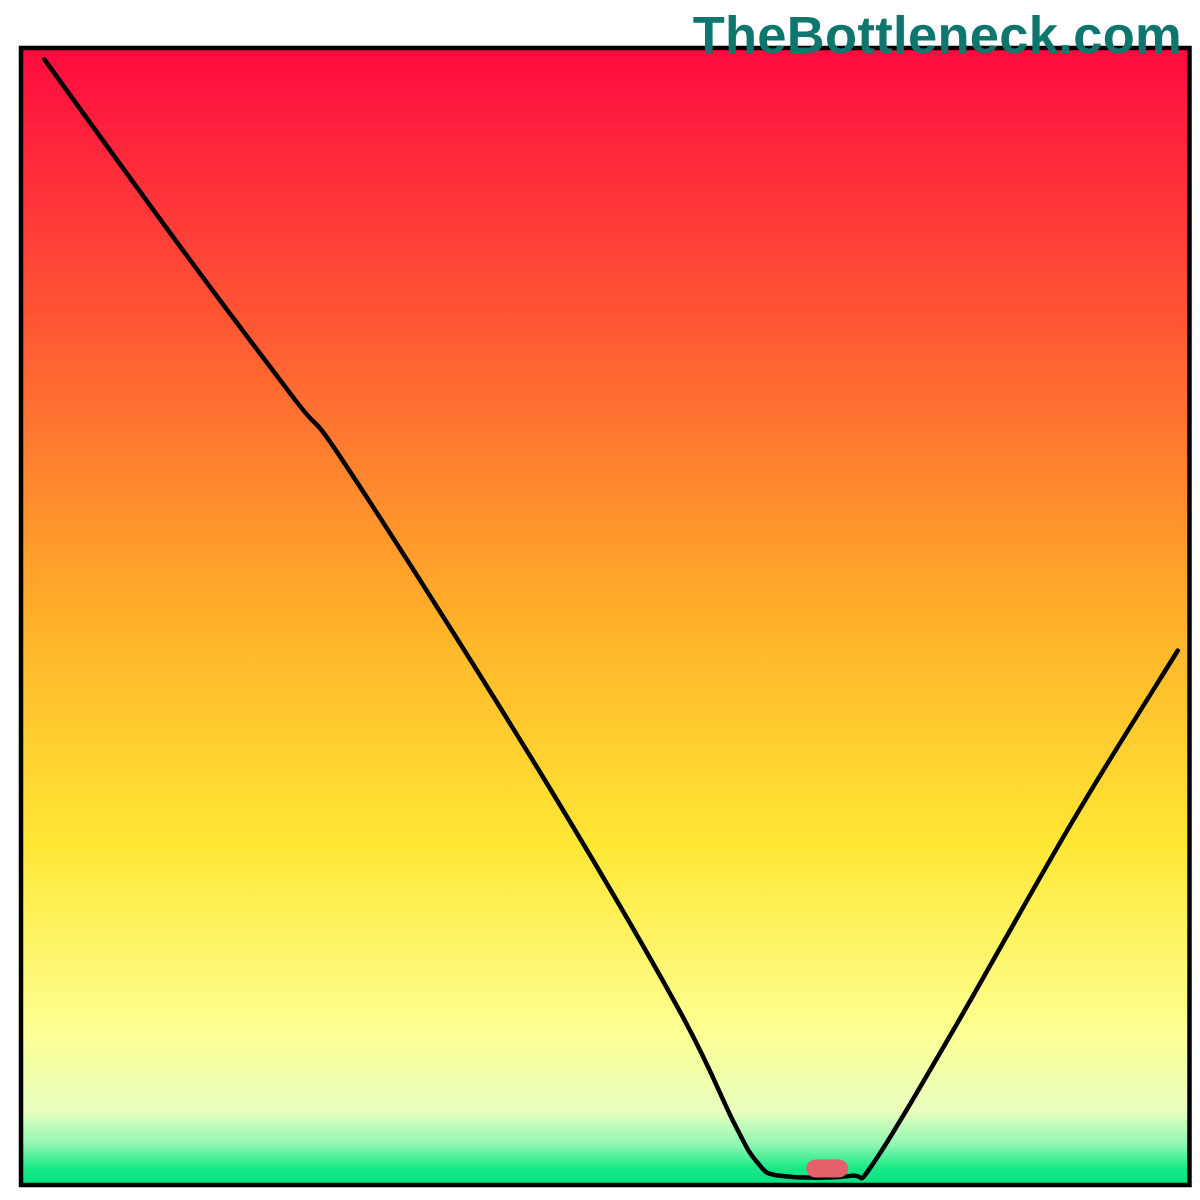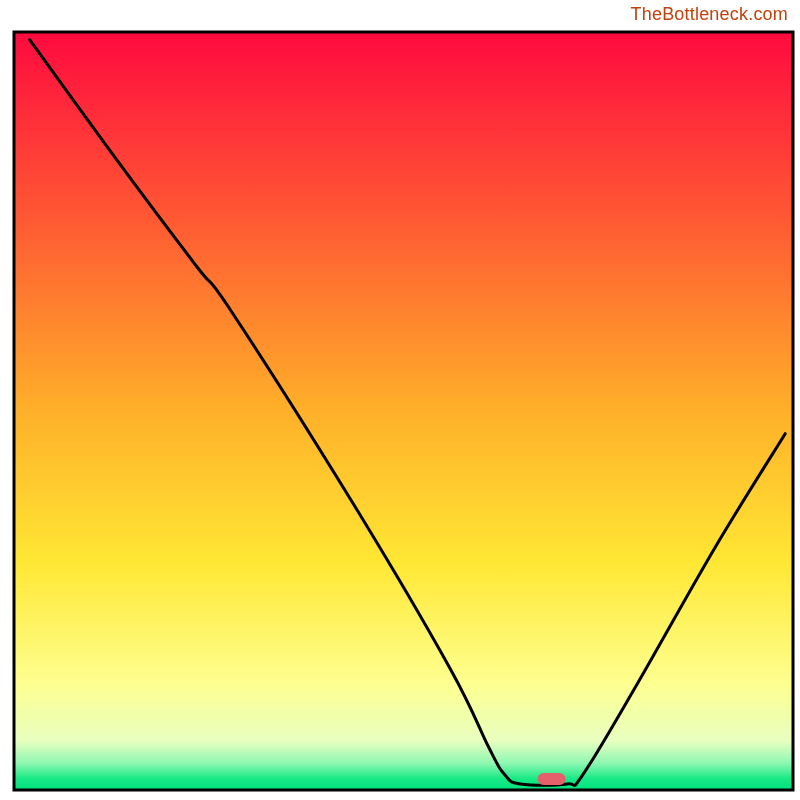--- a/index.html
+++ b/index.html
@@ -13,23 +13,23 @@
   }
   .stage {
     position: relative;
     width: 800px;
     height: 800px;
   }
   .watermark {
     position: absolute;
     top: 4px;
     right: 12px;
-    color: #c2410c;
-    font-size: 18px;
-    font-weight: 400;
+    color: #0f766e;
+    font-size: 35px;
+    font-weight: 700;
     letter-spacing: 0.2px;
   }
   svg {
     display: block;
   }
 </style>
 </head>
 <body>
 
 <div class="stage">

